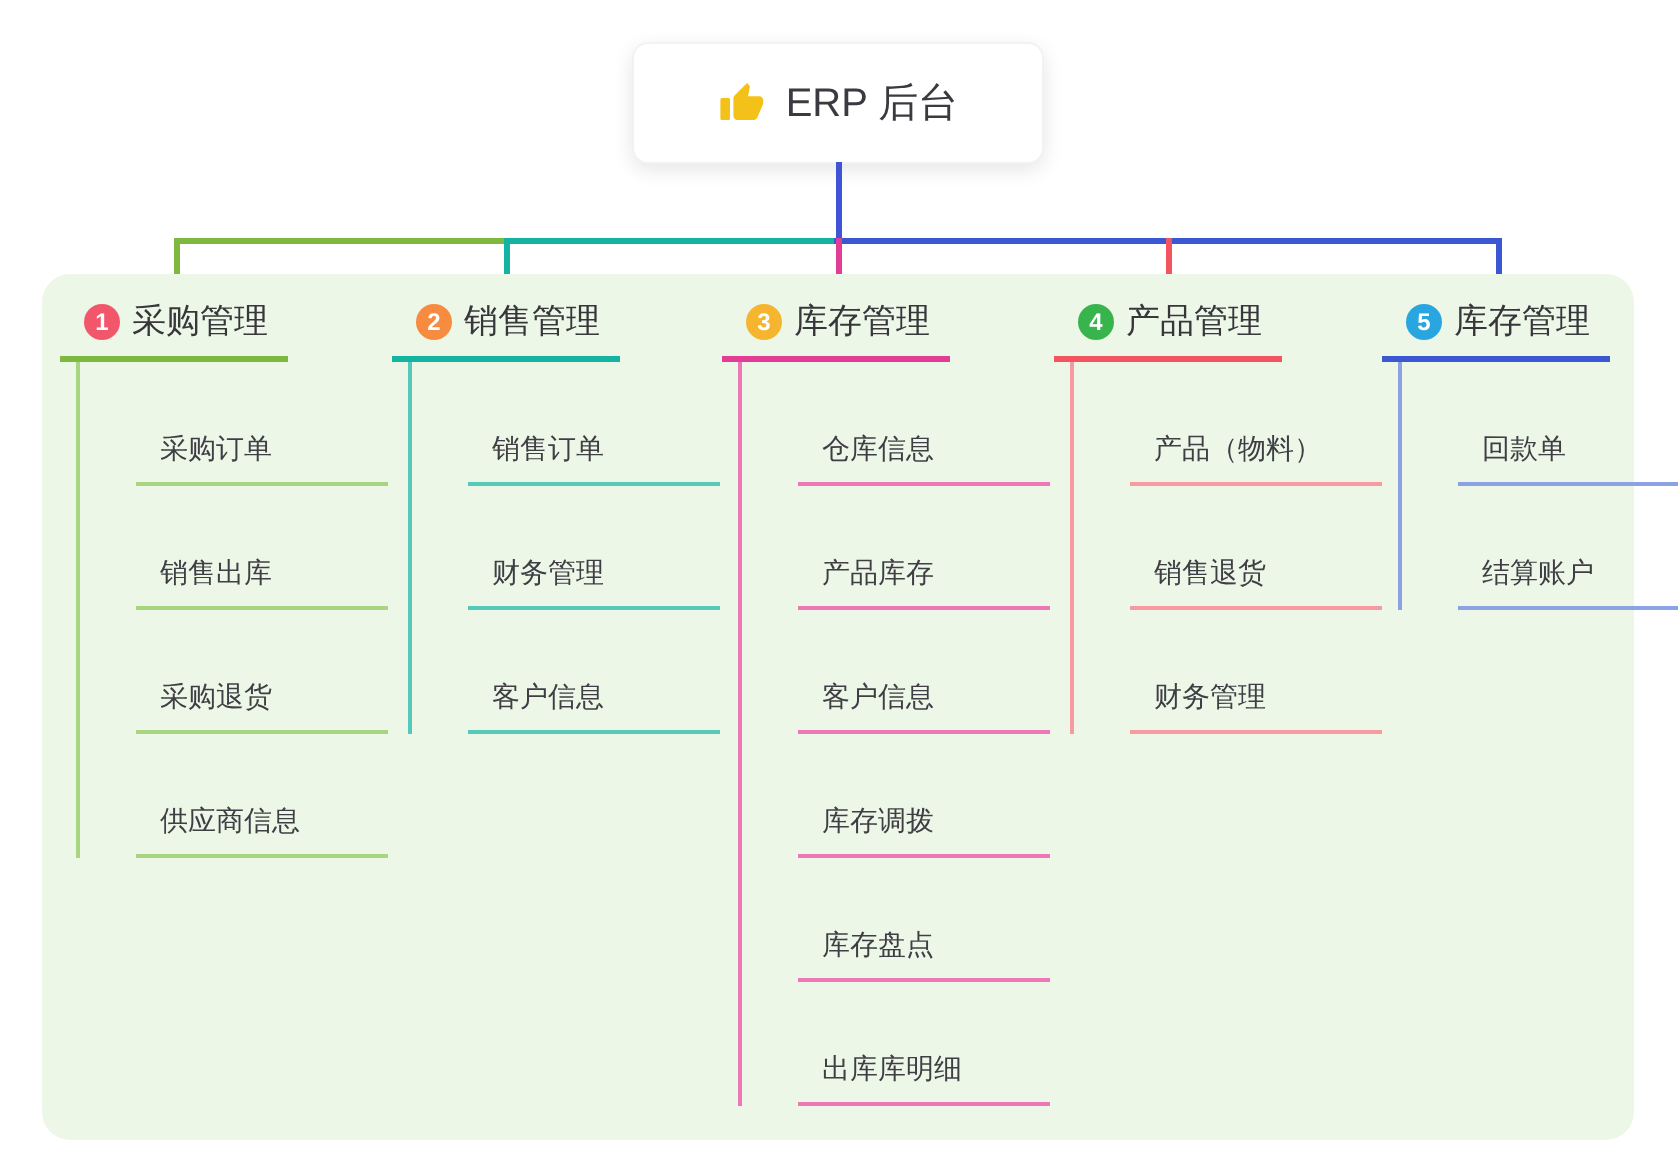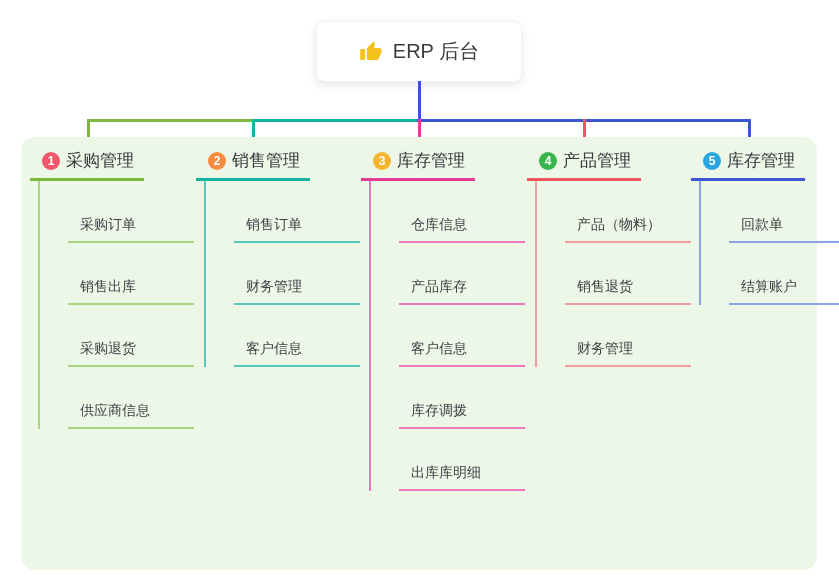--- a/index.html
+++ b/index.html
@@ -125,20 +125,21 @@
     <div class="branch b3 branch-3" style="--strong: #e23d95; --light: #ef77b8; --badge: #f6b52e;">
       <div class="branch-header">
         <span class="badge">3</span>
         <span>库存管理</span>
       </div>
       <div class="children">
         <div class="child">仓库信息</div>
         <div class="child">产品库存</div>
         <div class="child">客户信息</div>
         <div class="child">库存调拨</div>
+        <div class="child">库存盘点</div>
         <div class="child">出库库明细</div>
       </div>
     </div>
 
     <div class="branch b4 branch-4" style="--strong: #f2555f; --light: #f79aa1; --badge: #38b44d;">
       <div class="branch-header">
         <span class="badge">4</span>
         <span>产品管理</span>
       </div>
       <div class="children">

